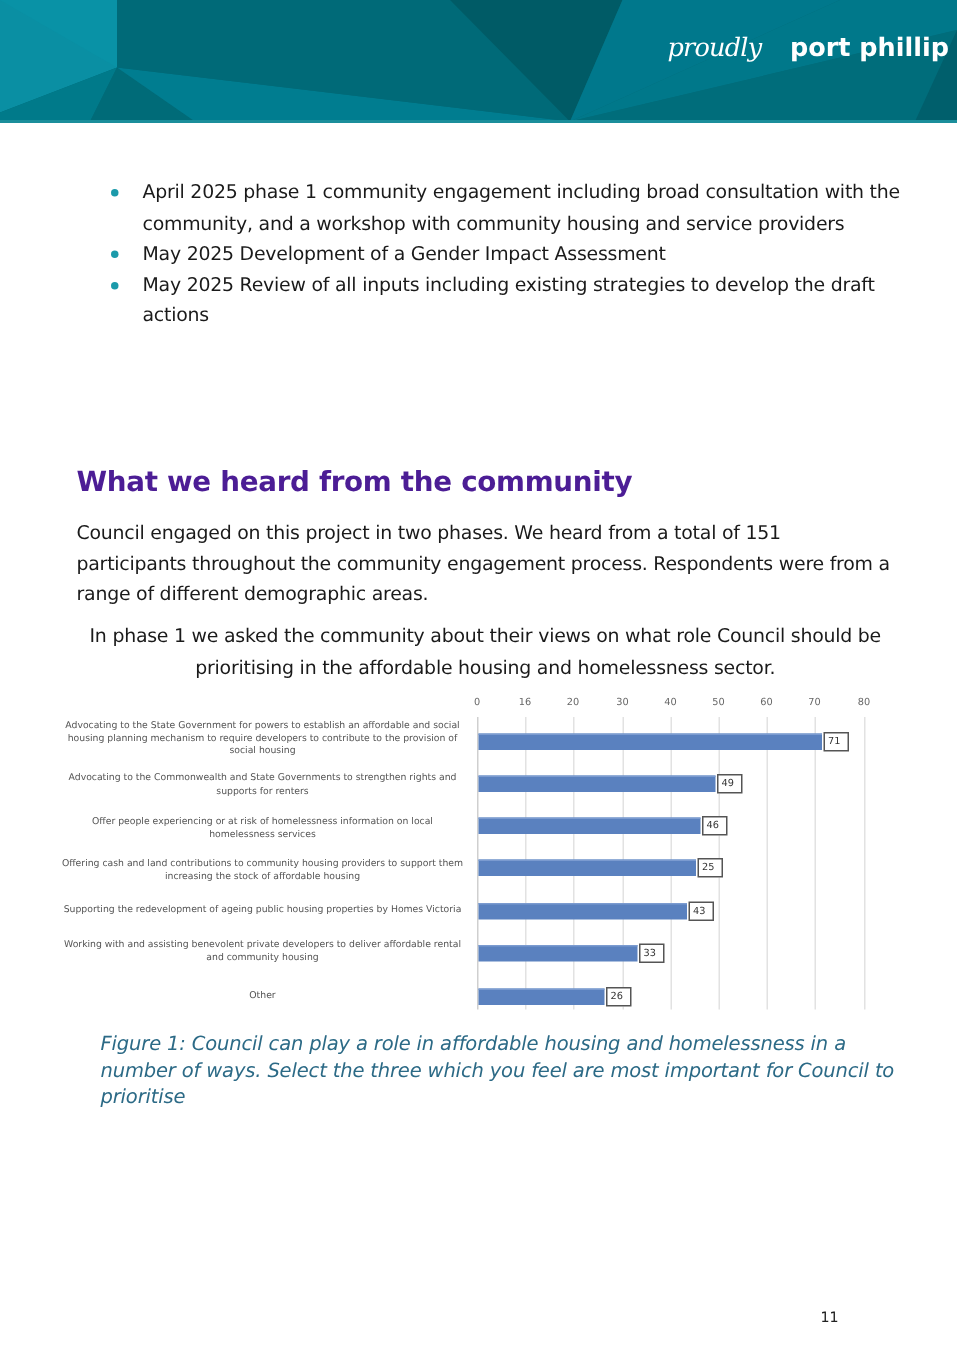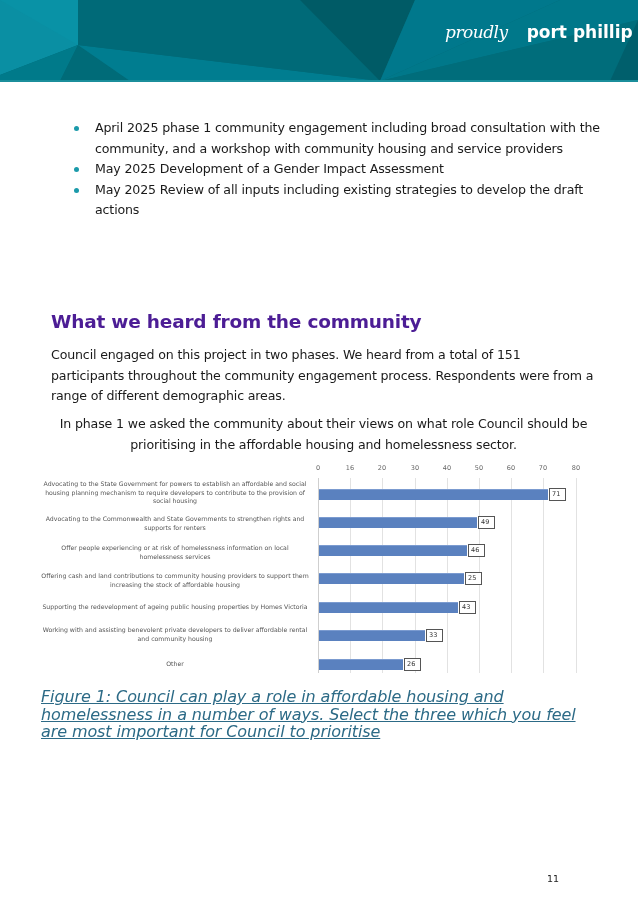--- a/index.html
+++ b/index.html
@@ -22,21 +22,21 @@
   .p2 { top:414px;text-align:center; }
 
   .chart { position:absolute; left:0; top:460px; width:638px; height:215px; }
   .ticks span { position:absolute; top:4px; font-size:6.5px; color:#666; transform:translateX(-50%); }
   .grid { position:absolute; top:18px; width:1px; height:195px; background:#e2e2e2; }
   .axis { position:absolute; left:318px; top:18px; width:1px; height:195px; background:#cfcfcf; }
   .cat { position:absolute; right:328px; font-size:6.2px; line-height:8.5px; color:#555; text-align:center; width:270px; }
   .bar { position:absolute; left:319px; height:10px; background:#5a81bf; border-top:1px solid #7b9bd0; }
   .lbl { position:absolute; height:11px; padding:0 2px; border:1px solid #555; background:#fff; font-size:6.5px; line-height:11px; color:#333; min-width:11px; text-align:left; }
 
-  .caption { position:absolute; left:41px; top:688px; width:545px; margin:0; font-size:16px; line-height:17.5px; font-style:italic; color:#2c6a86; letter-spacing:-0.1px;text-decoration:underline; }
+  .caption { position:absolute; left:67px; top:688px; width:545px; margin:0; font-size:13px; line-height:17.5px; font-style:italic; color:#2c6a86; letter-spacing:-0.1px; }
   .page-num { position:absolute; left:547px; top:873px; font-size:9.5px; color:#222; }
 </style>
 </head>
 <body>
 
 <div class="header">
   <svg width="638" height="81" viewBox="0 0 638 81">
     <rect width="638" height="81" fill="#006c7a"></rect>
     <polygon points="0,0 80,0 78,45 0,75" fill="#0a8fa3"></polygon>
     <polygon points="0,0 80,0 78,45" fill="#0992a6"></polygon>

